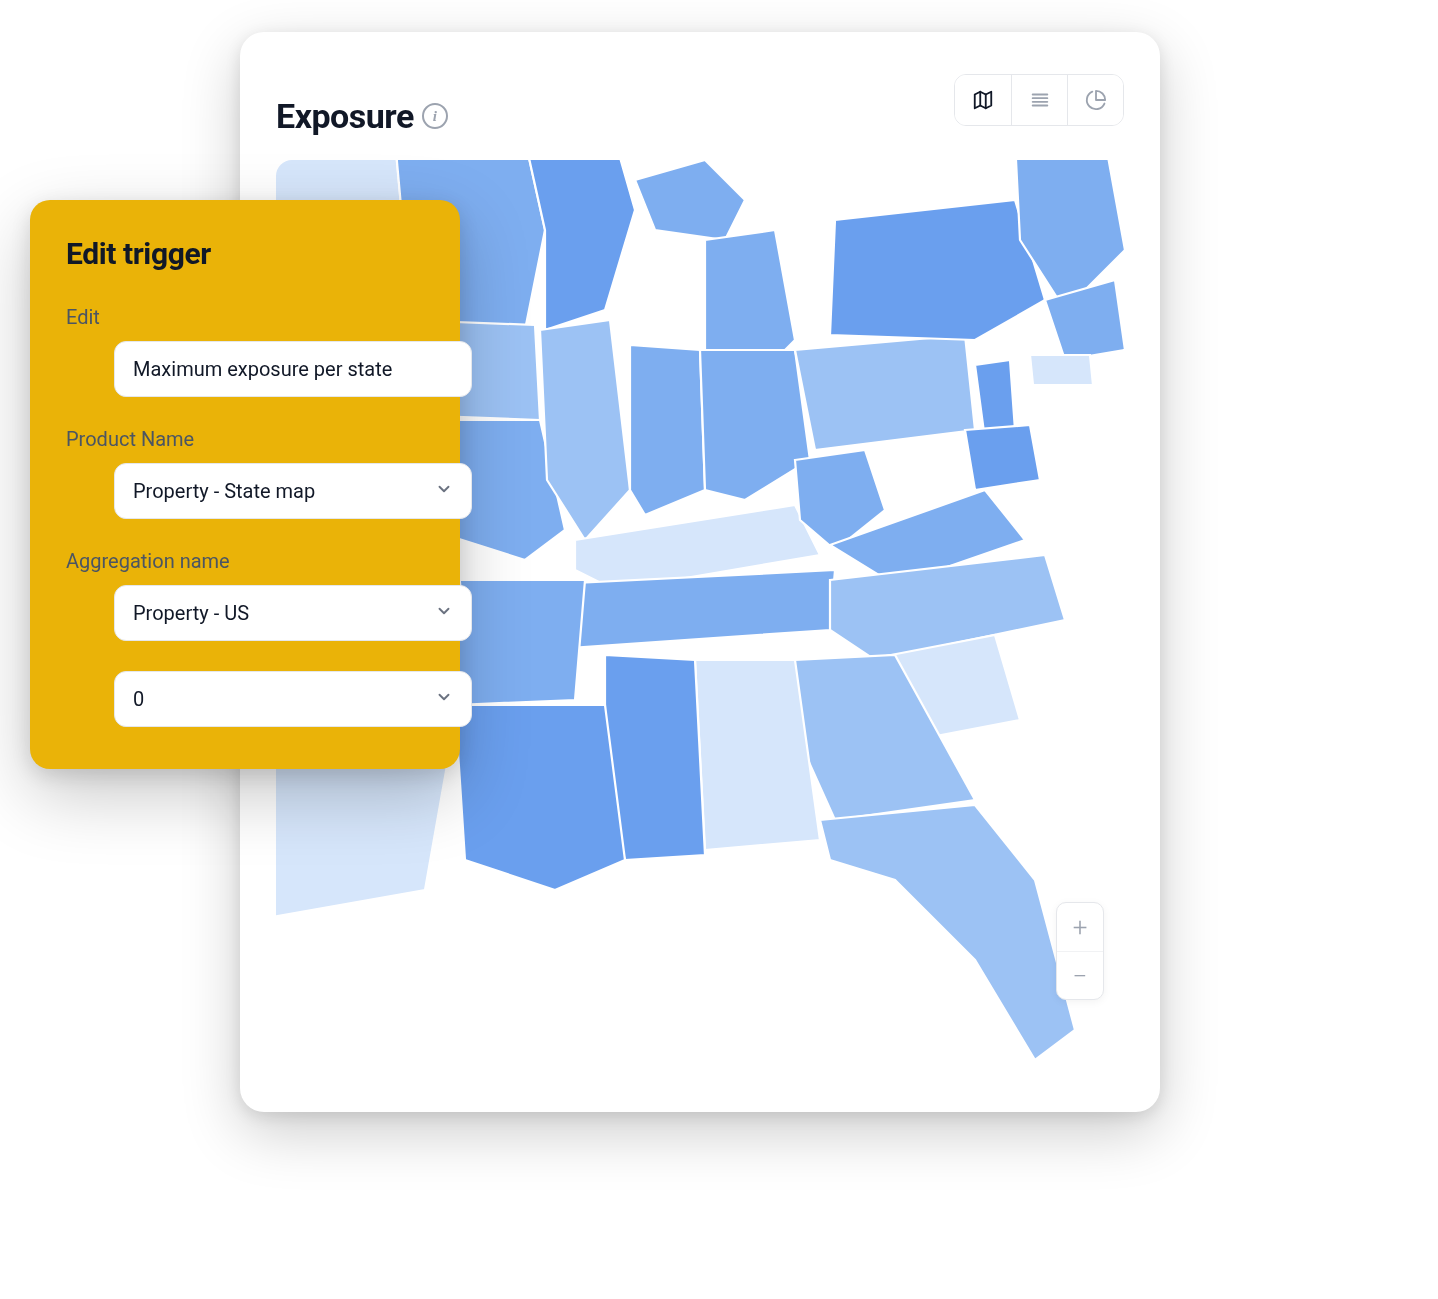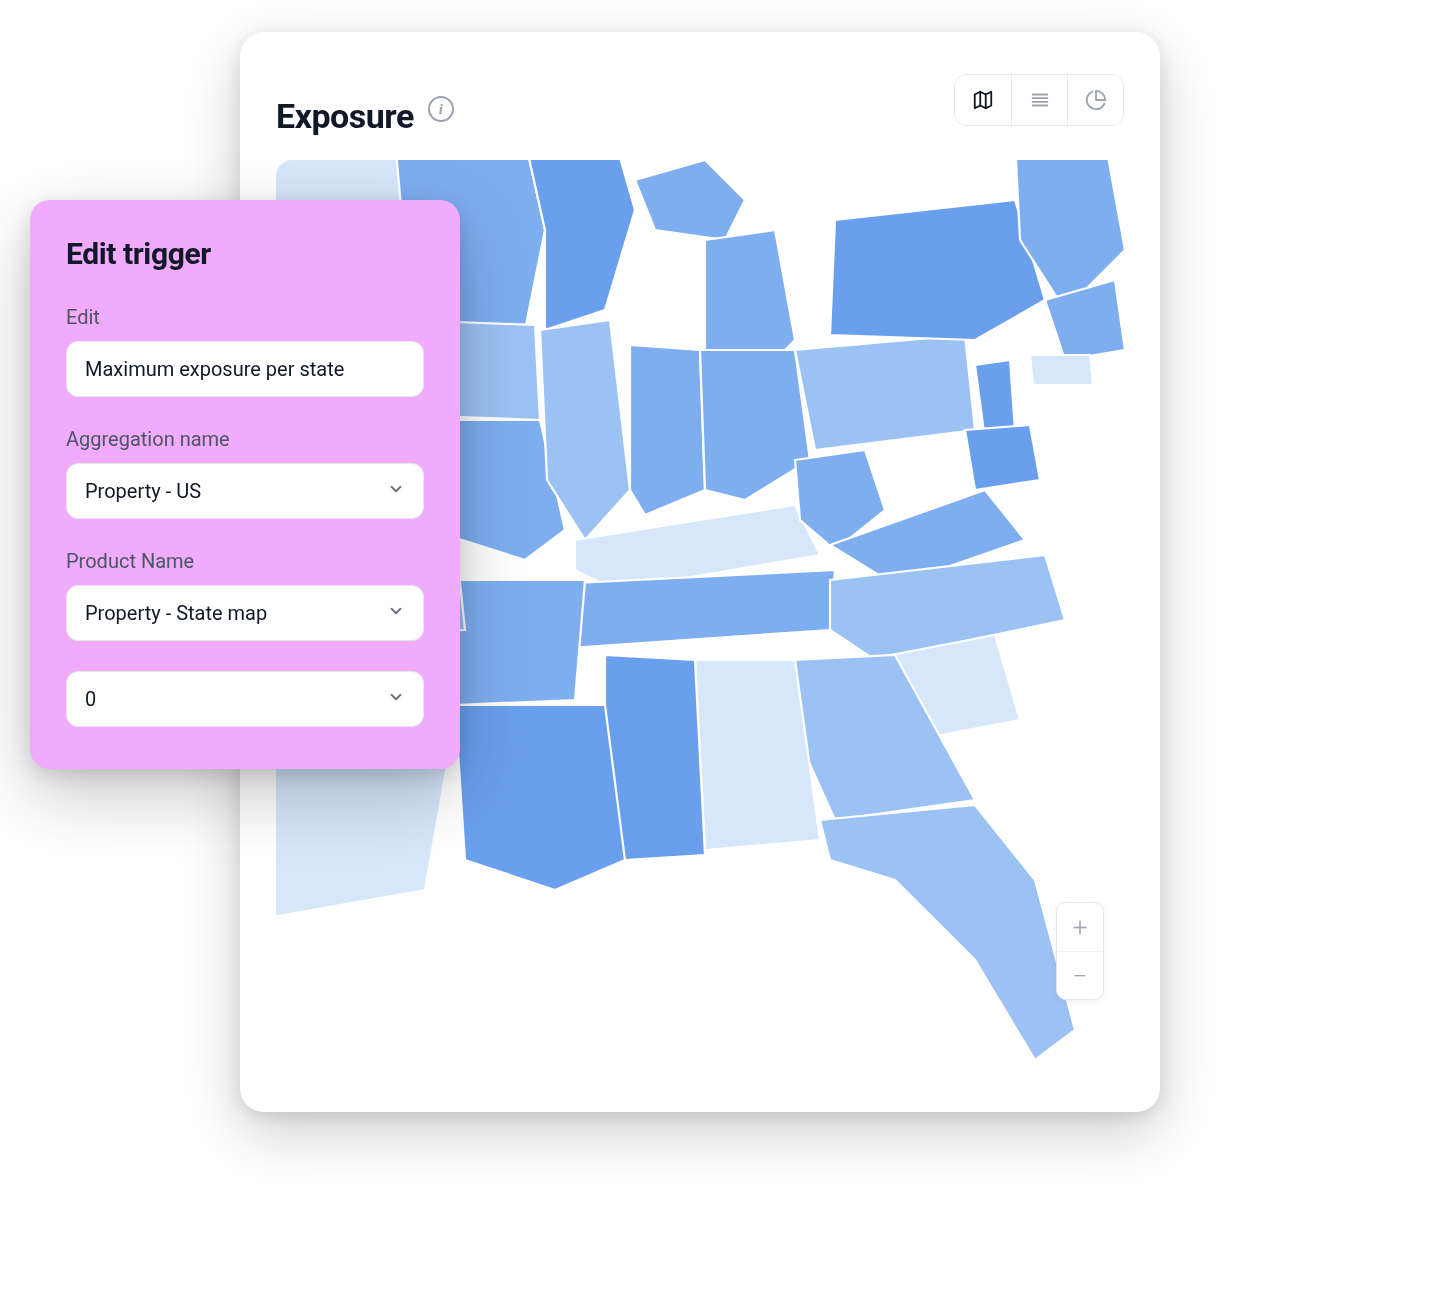--- a/index.html
+++ b/index.html
@@ -24,21 +24,22 @@
     overflow: hidden;
   }
   .exposure-header {
     display: flex;
     align-items: center;
     justify-content: space-between;
     margin-bottom: 24px;
   }
   .exposure-title-wrap {
     display: flex;
-    gap: 14px;
+    align-items: center;
+    gap: 8px;
     margin-top: 32px;
   }
   .exposure-title {
     font-size: 34px;
     font-weight: 700;
     color: #111827;
     letter-spacing: -0.5px;
   }
   .info-icon {
     width: 26px;
@@ -112,21 +113,21 @@
     cursor: pointer;
     user-select: none;
   }
   .zoom-btn + .zoom-btn { border-top: 1px solid #f1f2f4; }
 
   .edit-panel {
     position: absolute;
     top: 200px;
     left: 30px;
     width: 430px;
-    background: #f0abfc;
+    background: #eab308;
     border-radius: 20px;
     box-shadow: 0 25px 70px rgba(0,0,0,0.22), 0 6px 20px rgba(0,0,0,0.12);
     padding: 36px 36px 42px 36px;
   }
   .panel-title {
     font-size: 30px;
     font-weight: 700;
     color: #111827;
     margin-bottom: 34px;
     letter-spacing: -0.4px;
@@ -146,20 +147,21 @@
     border-radius: 12px;
     padding: 0 18px;
     font-size: 20px;
     color: #111827;
     background: #ffffff;
     font-family: inherit;
     display: flex;
     align-items: center;
     justify-content: space-between;
     cursor: pointer;
+    margin-left: 48px;
   }
   .text-input { cursor: text; outline: none; }
   .select-input .chevron {
     color: #6b7280;
   }
   .select-input .chevron svg { width: 18px; height: 18px; }
 </style>
 </head>
 <body>
 
@@ -270,44 +272,44 @@
 
 <div class="edit-panel">
   <div class="panel-title">Edit trigger</div>
 
   <div class="field">
     <div class="field-label">Edit</div>
     <input class="text-input" type="text" value="Maximum exposure per state" style="">
   </div>
 
   <div class="field">
+    <div class="field-label">Product Name</div>
+    <div class="select-input">
+      <span>Property - State map</span>
+      <span class="chevron">
+        <svg viewBox="0 0 24 24" fill="none" stroke="currentColor" stroke-width="2.5" stroke-linecap="round" stroke-linejoin="round">
+            <polyline points="6 9 12 15 18 9"></polyline>
+          </svg>
+      </span>
+    </div>
+  </div>
+
+  <div class="field">
     <div class="field-label">Aggregation name</div>
     <div class="select-input">
       <span>Property - US</span>
       <span class="chevron">
         <svg viewBox="0 0 24 24" fill="none" stroke="currentColor" stroke-width="2.5" stroke-linecap="round" stroke-linejoin="round">
             <polyline points="6 9 12 15 18 9"></polyline>
           </svg>
       </span>
     </div>
   </div>
 
   <div class="field">
-    <div class="field-label">Product Name</div>
-    <div class="select-input">
-      <span>Property - State map</span>
-      <span class="chevron">
-        <svg viewBox="0 0 24 24" fill="none" stroke="currentColor" stroke-width="2.5" stroke-linecap="round" stroke-linejoin="round">
-            <polyline points="6 9 12 15 18 9"></polyline>
-          </svg>
-      </span>
-    </div>
-  </div>
-
-  <div class="field">
     <div class="select-input">
       <span>0</span>
       <span class="chevron">
         <svg viewBox="0 0 24 24" fill="none" stroke="currentColor" stroke-width="2.5" stroke-linecap="round" stroke-linejoin="round">
             <polyline points="6 9 12 15 18 9"></polyline>
           </svg>
       </span>
     </div>
   </div>
 </div>

